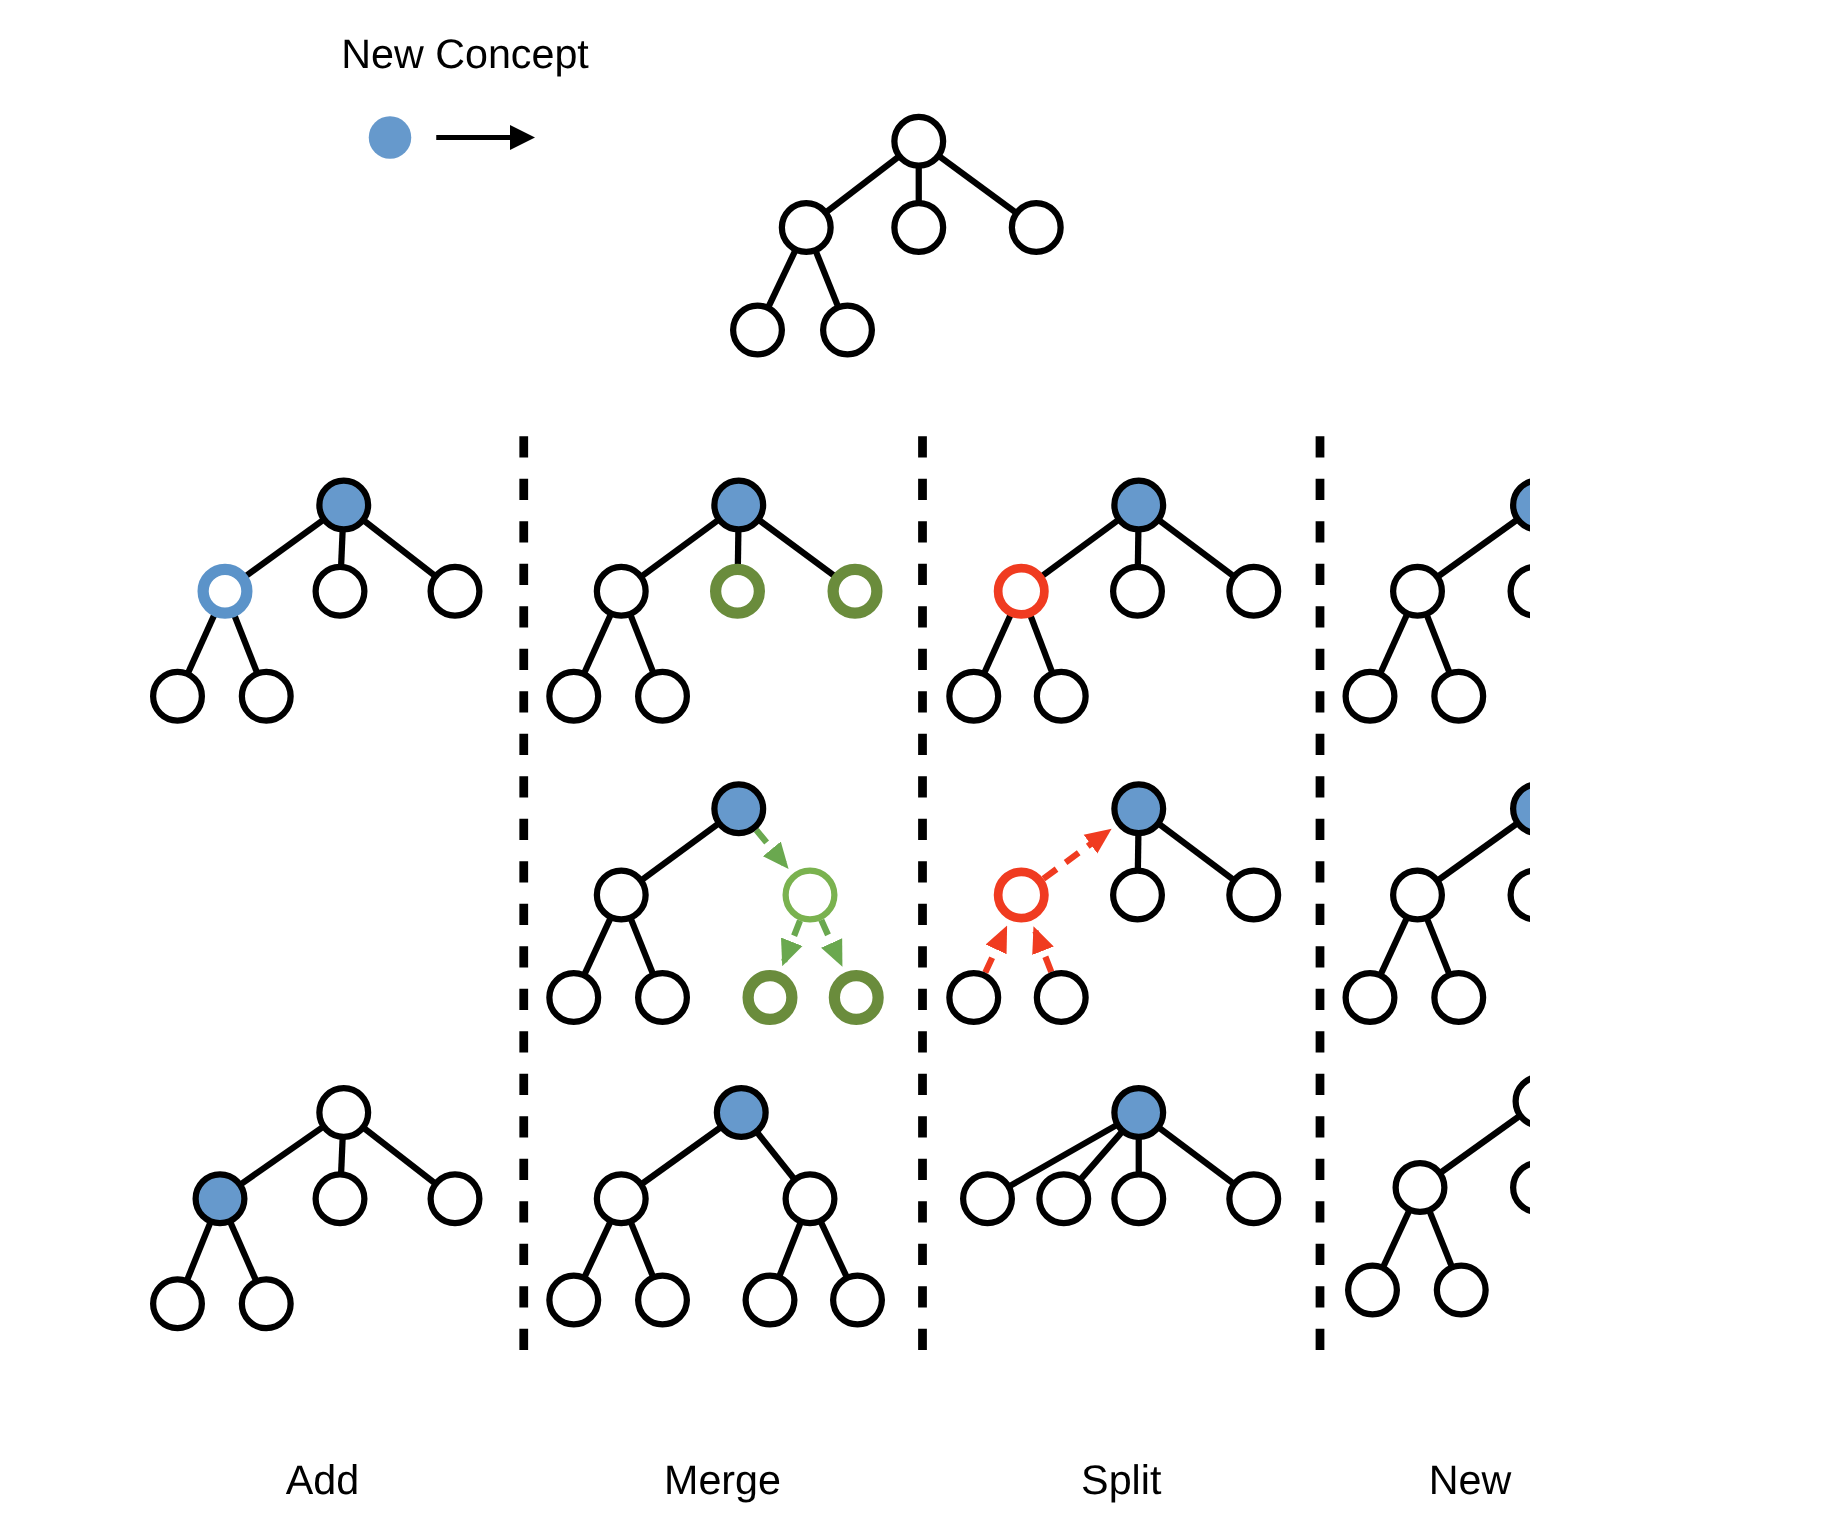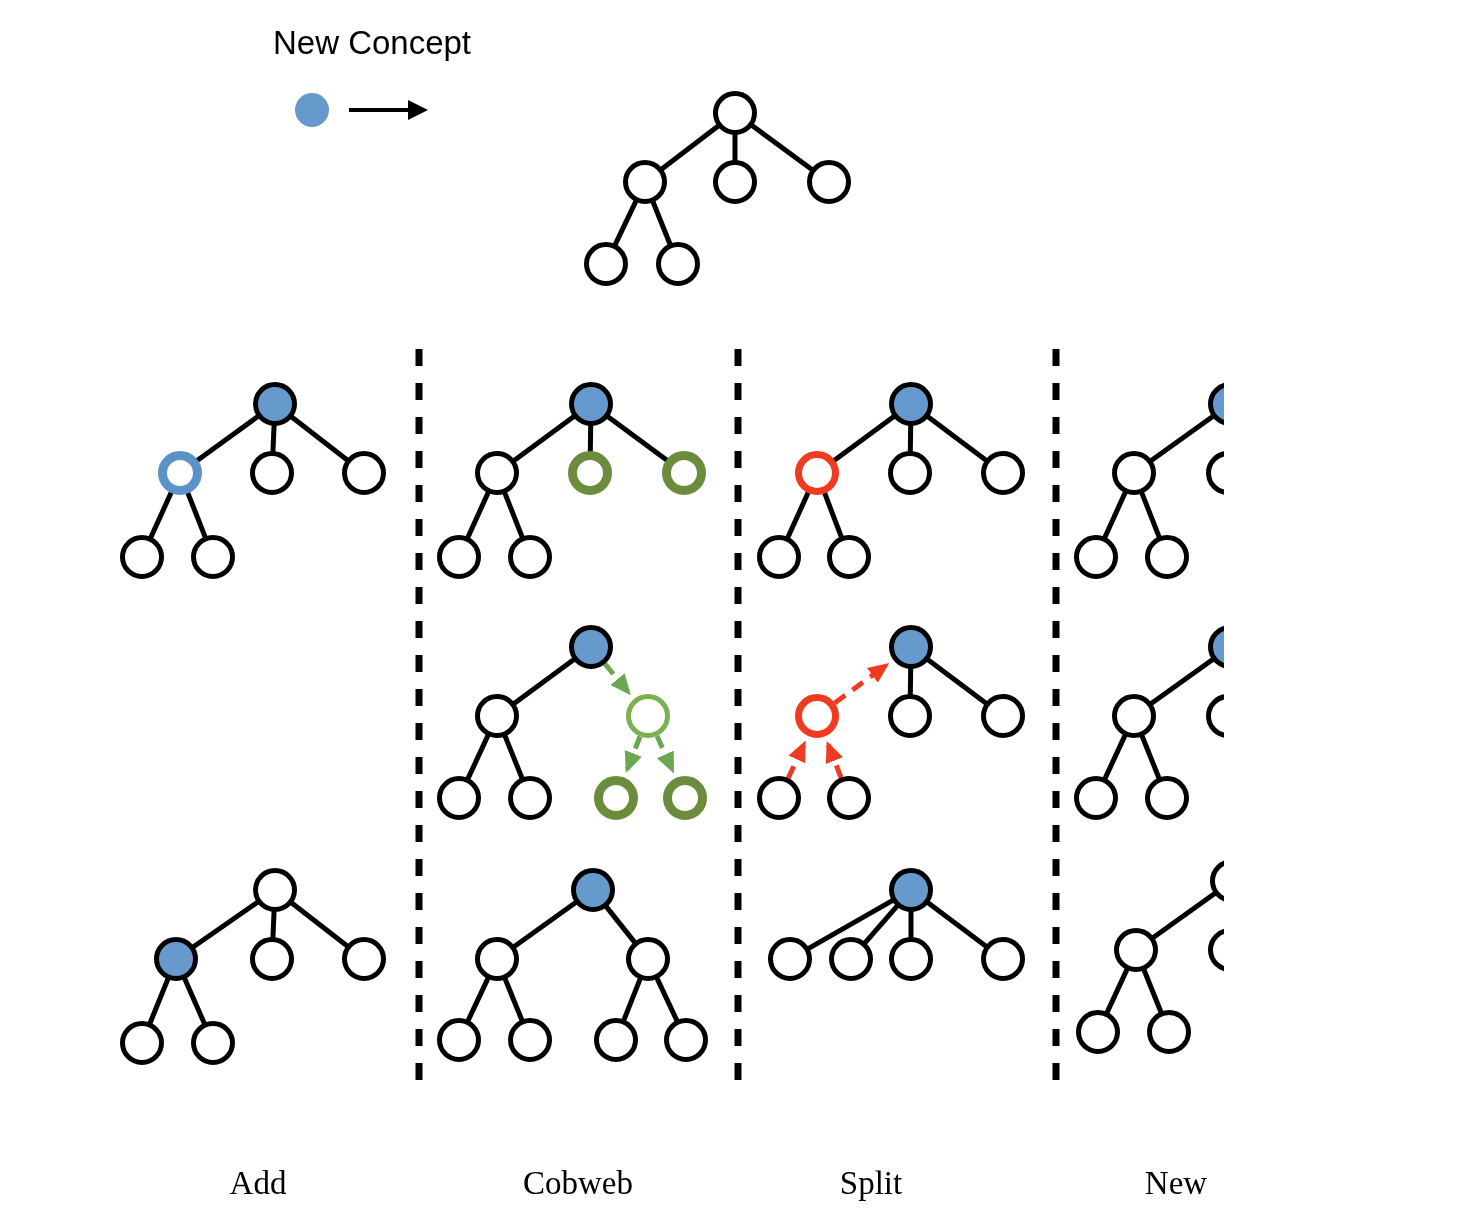--- a/index.html
+++ b/index.html
@@ -21,21 +21,21 @@
   .hdr-label {
     position: absolute;
     font-family: "Liberation Sans", sans-serif;
     font-size: 33px;
     color: #000000;
     white-space: nowrap;
     text-align: center;
   }
   .col-label {
     position: absolute;
-    font-family: Liberation Serif, serif;
+    font-family: Liberation Sans, sans-serif;
     font-size: 33px;
     color: #000000;
     white-space: nowrap;
     text-align: right;
   }
   #legend-svg, #trees-svg, #dividers-svg {
     position: absolute;
     left: 0;
     top: 0;
     width: 1468px;
@@ -259,18 +259,18 @@
         <circle cx="1230" cy="950" r="19.5" fill="#ffffff" stroke="#000000" stroke-width="5"></circle>
         <circle cx="1322" cy="950" r="19.5" fill="#ffffff" stroke="#000000" stroke-width="5"></circle>
         <circle cx="1412" cy="950" r="19.5" fill="#6699cc" stroke="#000000" stroke-width="5"></circle>
         <circle cx="1098" cy="1032" r="19.5" fill="#ffffff" stroke="#000000" stroke-width="5"></circle>
         <circle cx="1169" cy="1032" r="19.5" fill="#ffffff" stroke="#000000" stroke-width="5"></circle>
       </g>
     </svg>
 
   <div id="col-labels">
       <div class="col-label" style="left: 258px; top: 1165px; transform: translateX(-50%);">Add</div>
-      <div class="col-label" style="left: 578px; top: 1165px; transform: translateX(-50%);">Cobweb</div>
-      <div class="col-label" style="left: 871px; top: 1165px; transform: translateX(-50%);">Split</div>
+      <div class="col-label" style="left: 578px; top: 1165px; transform: translateX(-50%);">Merge</div>
+      <div class="col-label" style="left: 897px; top: 1165px; transform: translateX(-50%);">Split</div>
       <div class="col-label" style="left: 1176px; top: 1165px; transform: translateX(-50%);">New</div>
     </div>
 
 </div>
 
 </body></html>

